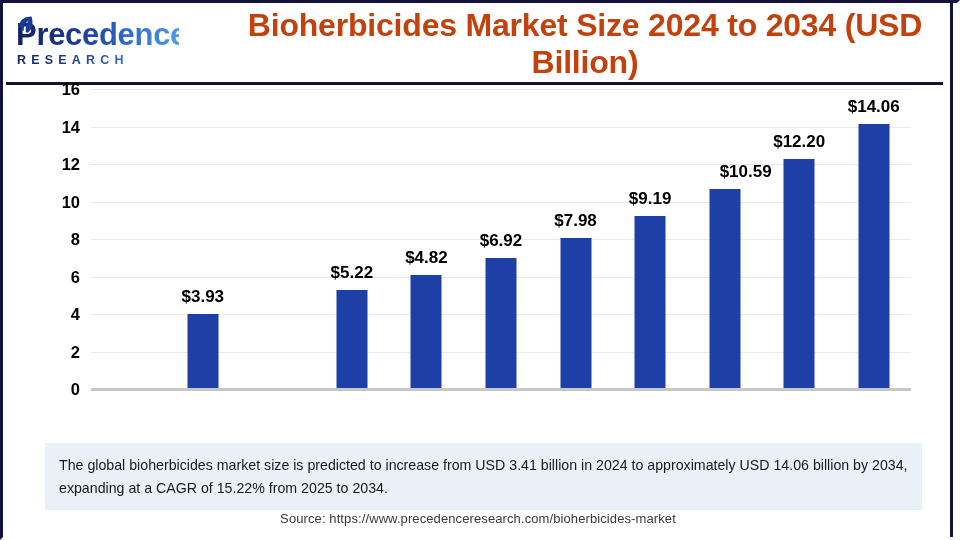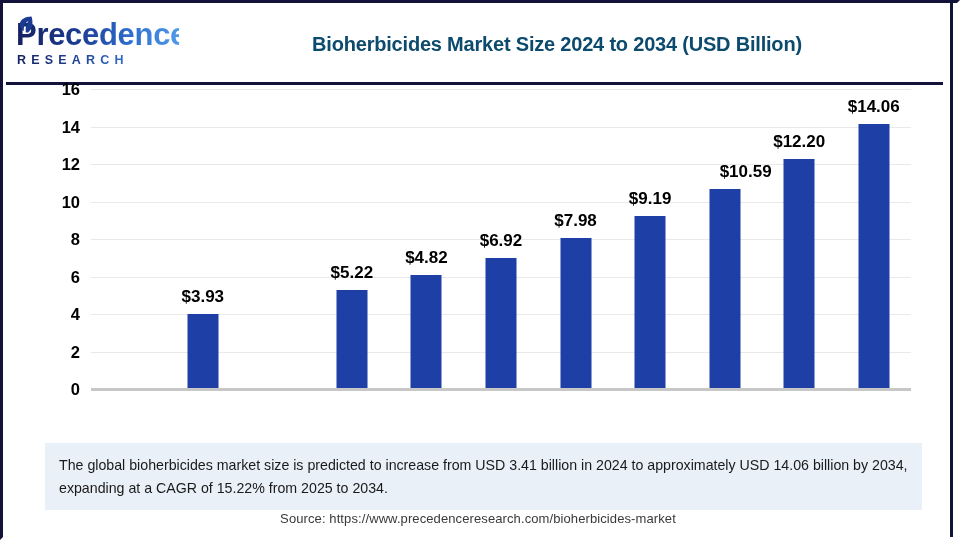--- a/index.html
+++ b/index.html
@@ -72,28 +72,28 @@
     margin-top: 3px;
     padding-left: 3px;
     background: linear-gradient(90deg, #14205e 0%, #1e4398 40%, #3478d6 75%, #5aa2ea 100%);
     -webkit-background-clip: text;
     background-clip: text;
     color: transparent;
   }
 
   .chart-title {
     position: absolute;
-    left: 184px; top: 0;
+    left: 212px; top: 0;
     width: 734px; height: 76px;
     display: flex;
     align-items: center;
     justify-content: center;
-    font-size: 20px;
-    font-weight: bold;
-    color: #0c4a6e;
+    font-size: 32px;
+    font-weight: bold;
+    color: #c2410c;
     letter-spacing: -0.2px;
     text-align: center;
   }
 
   .header-rule {
     position: absolute;
     left: 3px; top: 79px;
     width: 937px; height: 3px;
     background: #12123a;
   }

